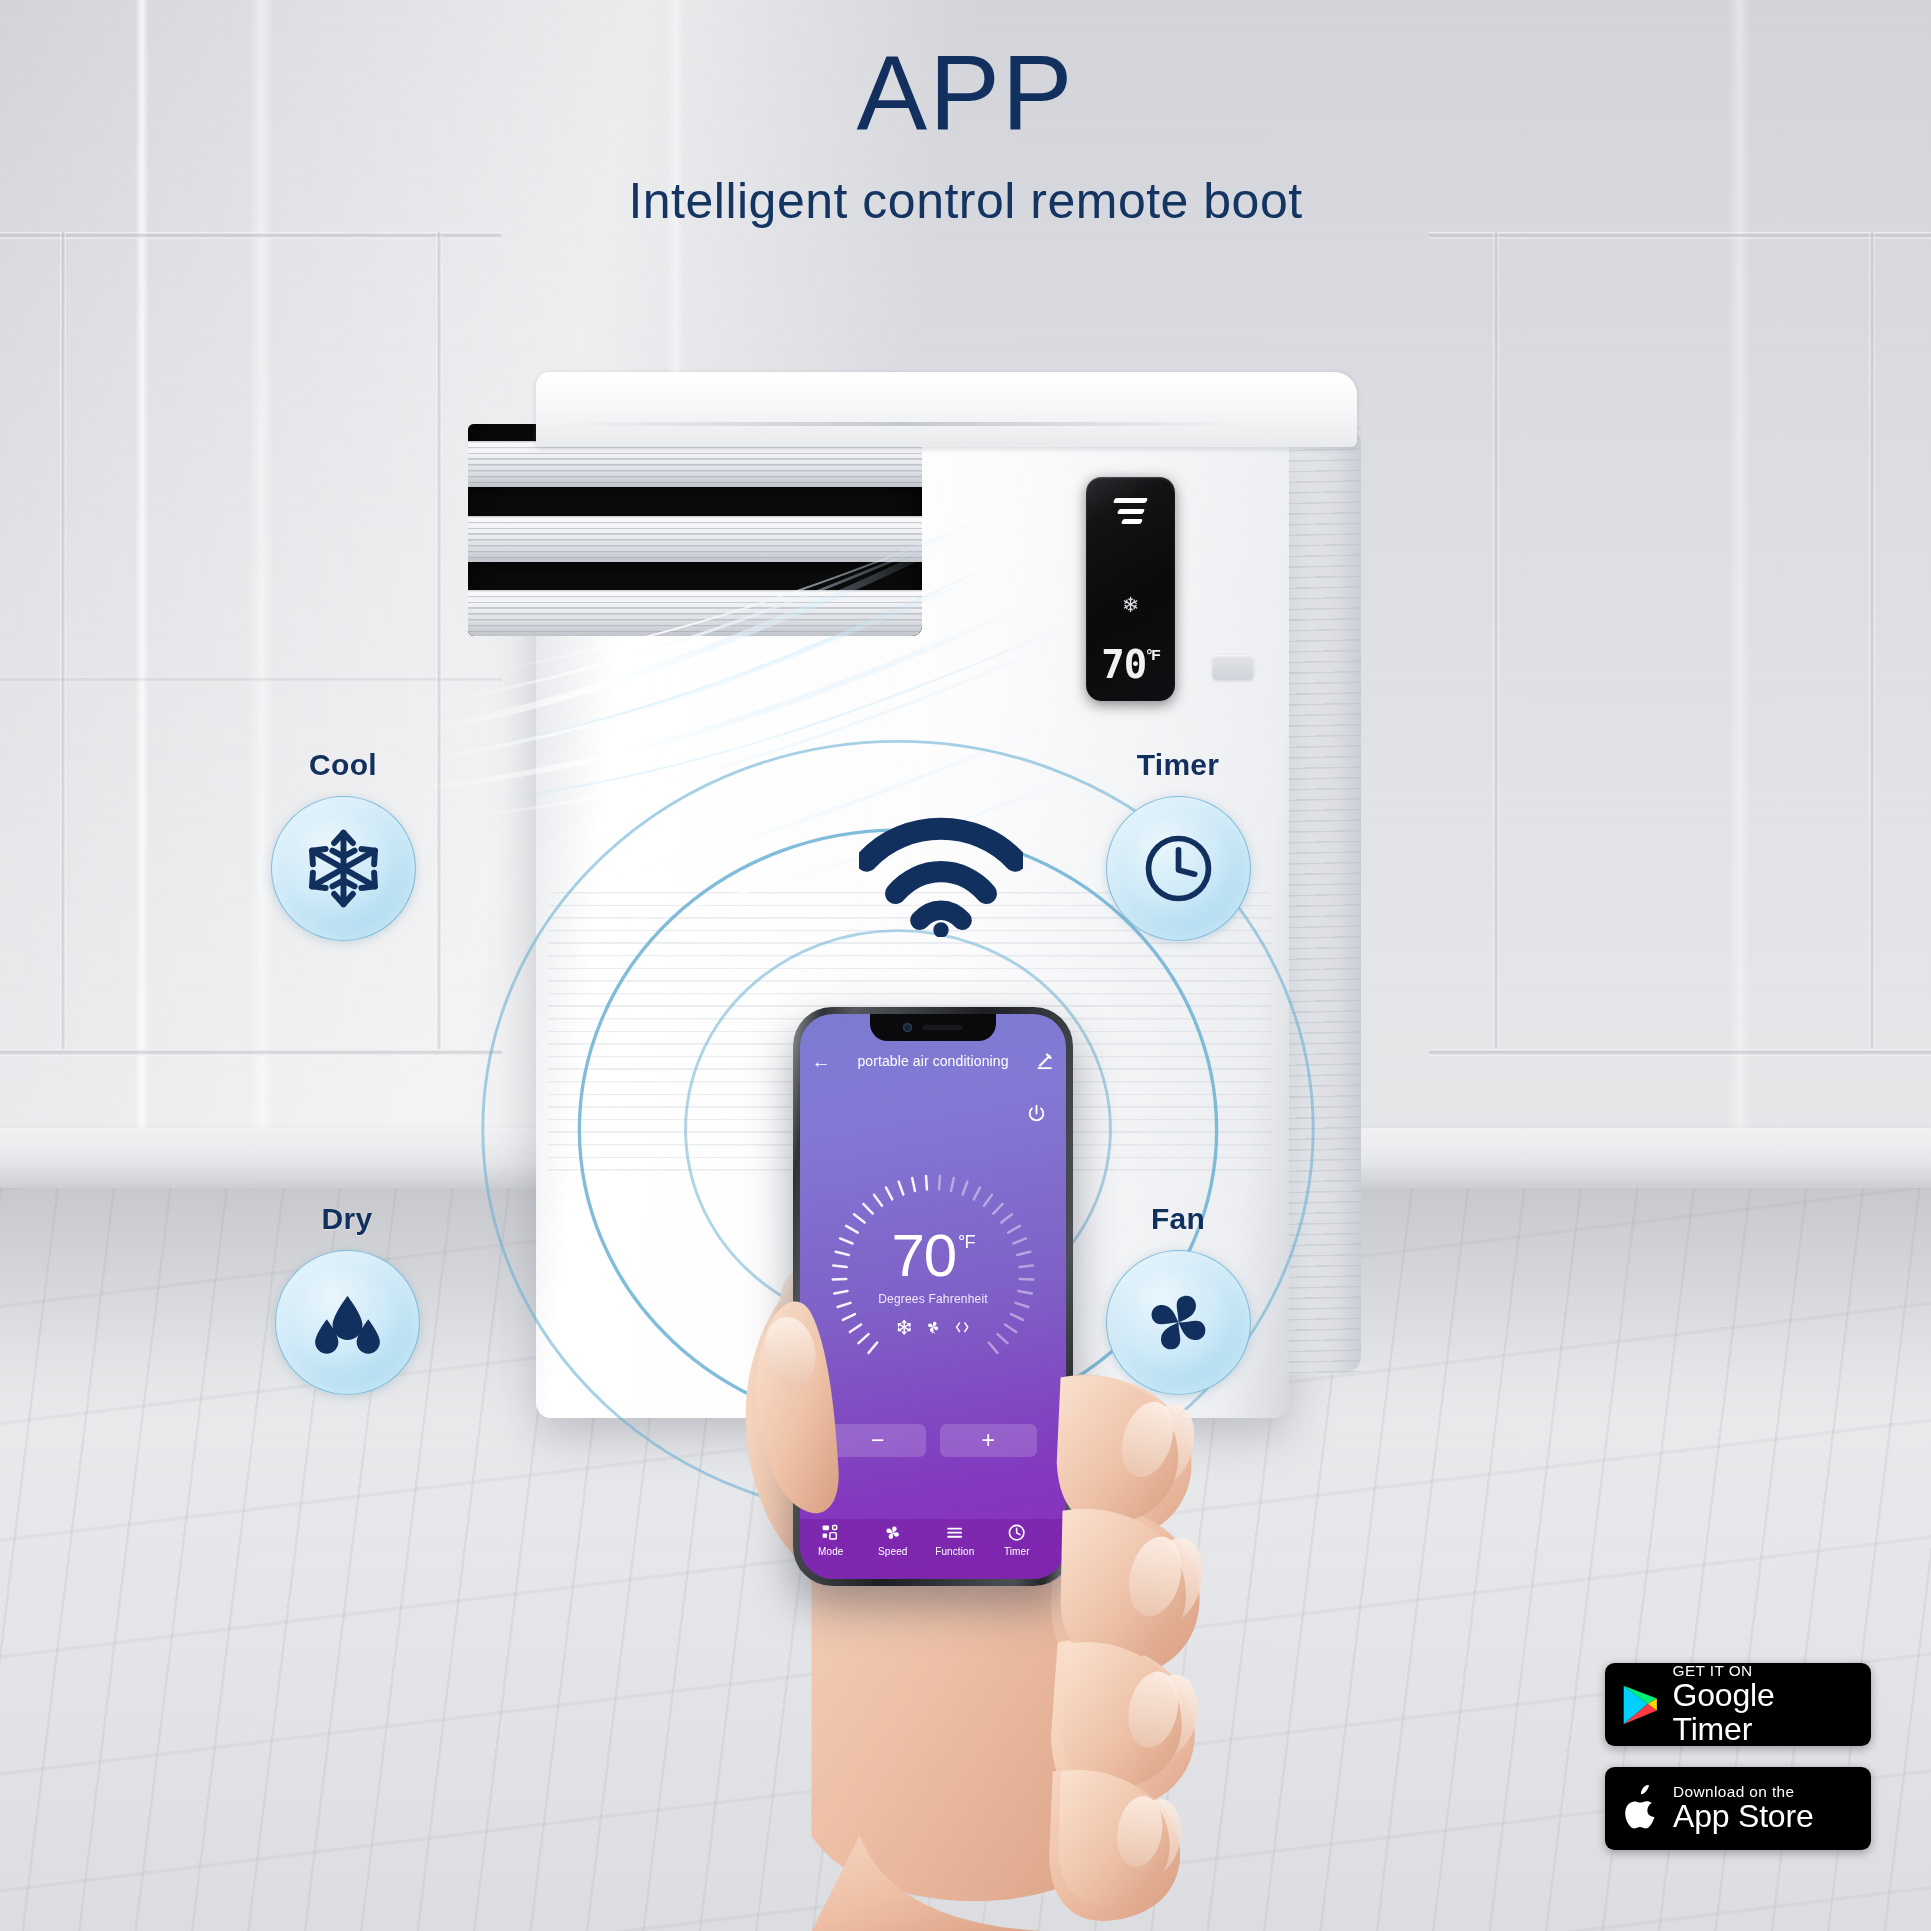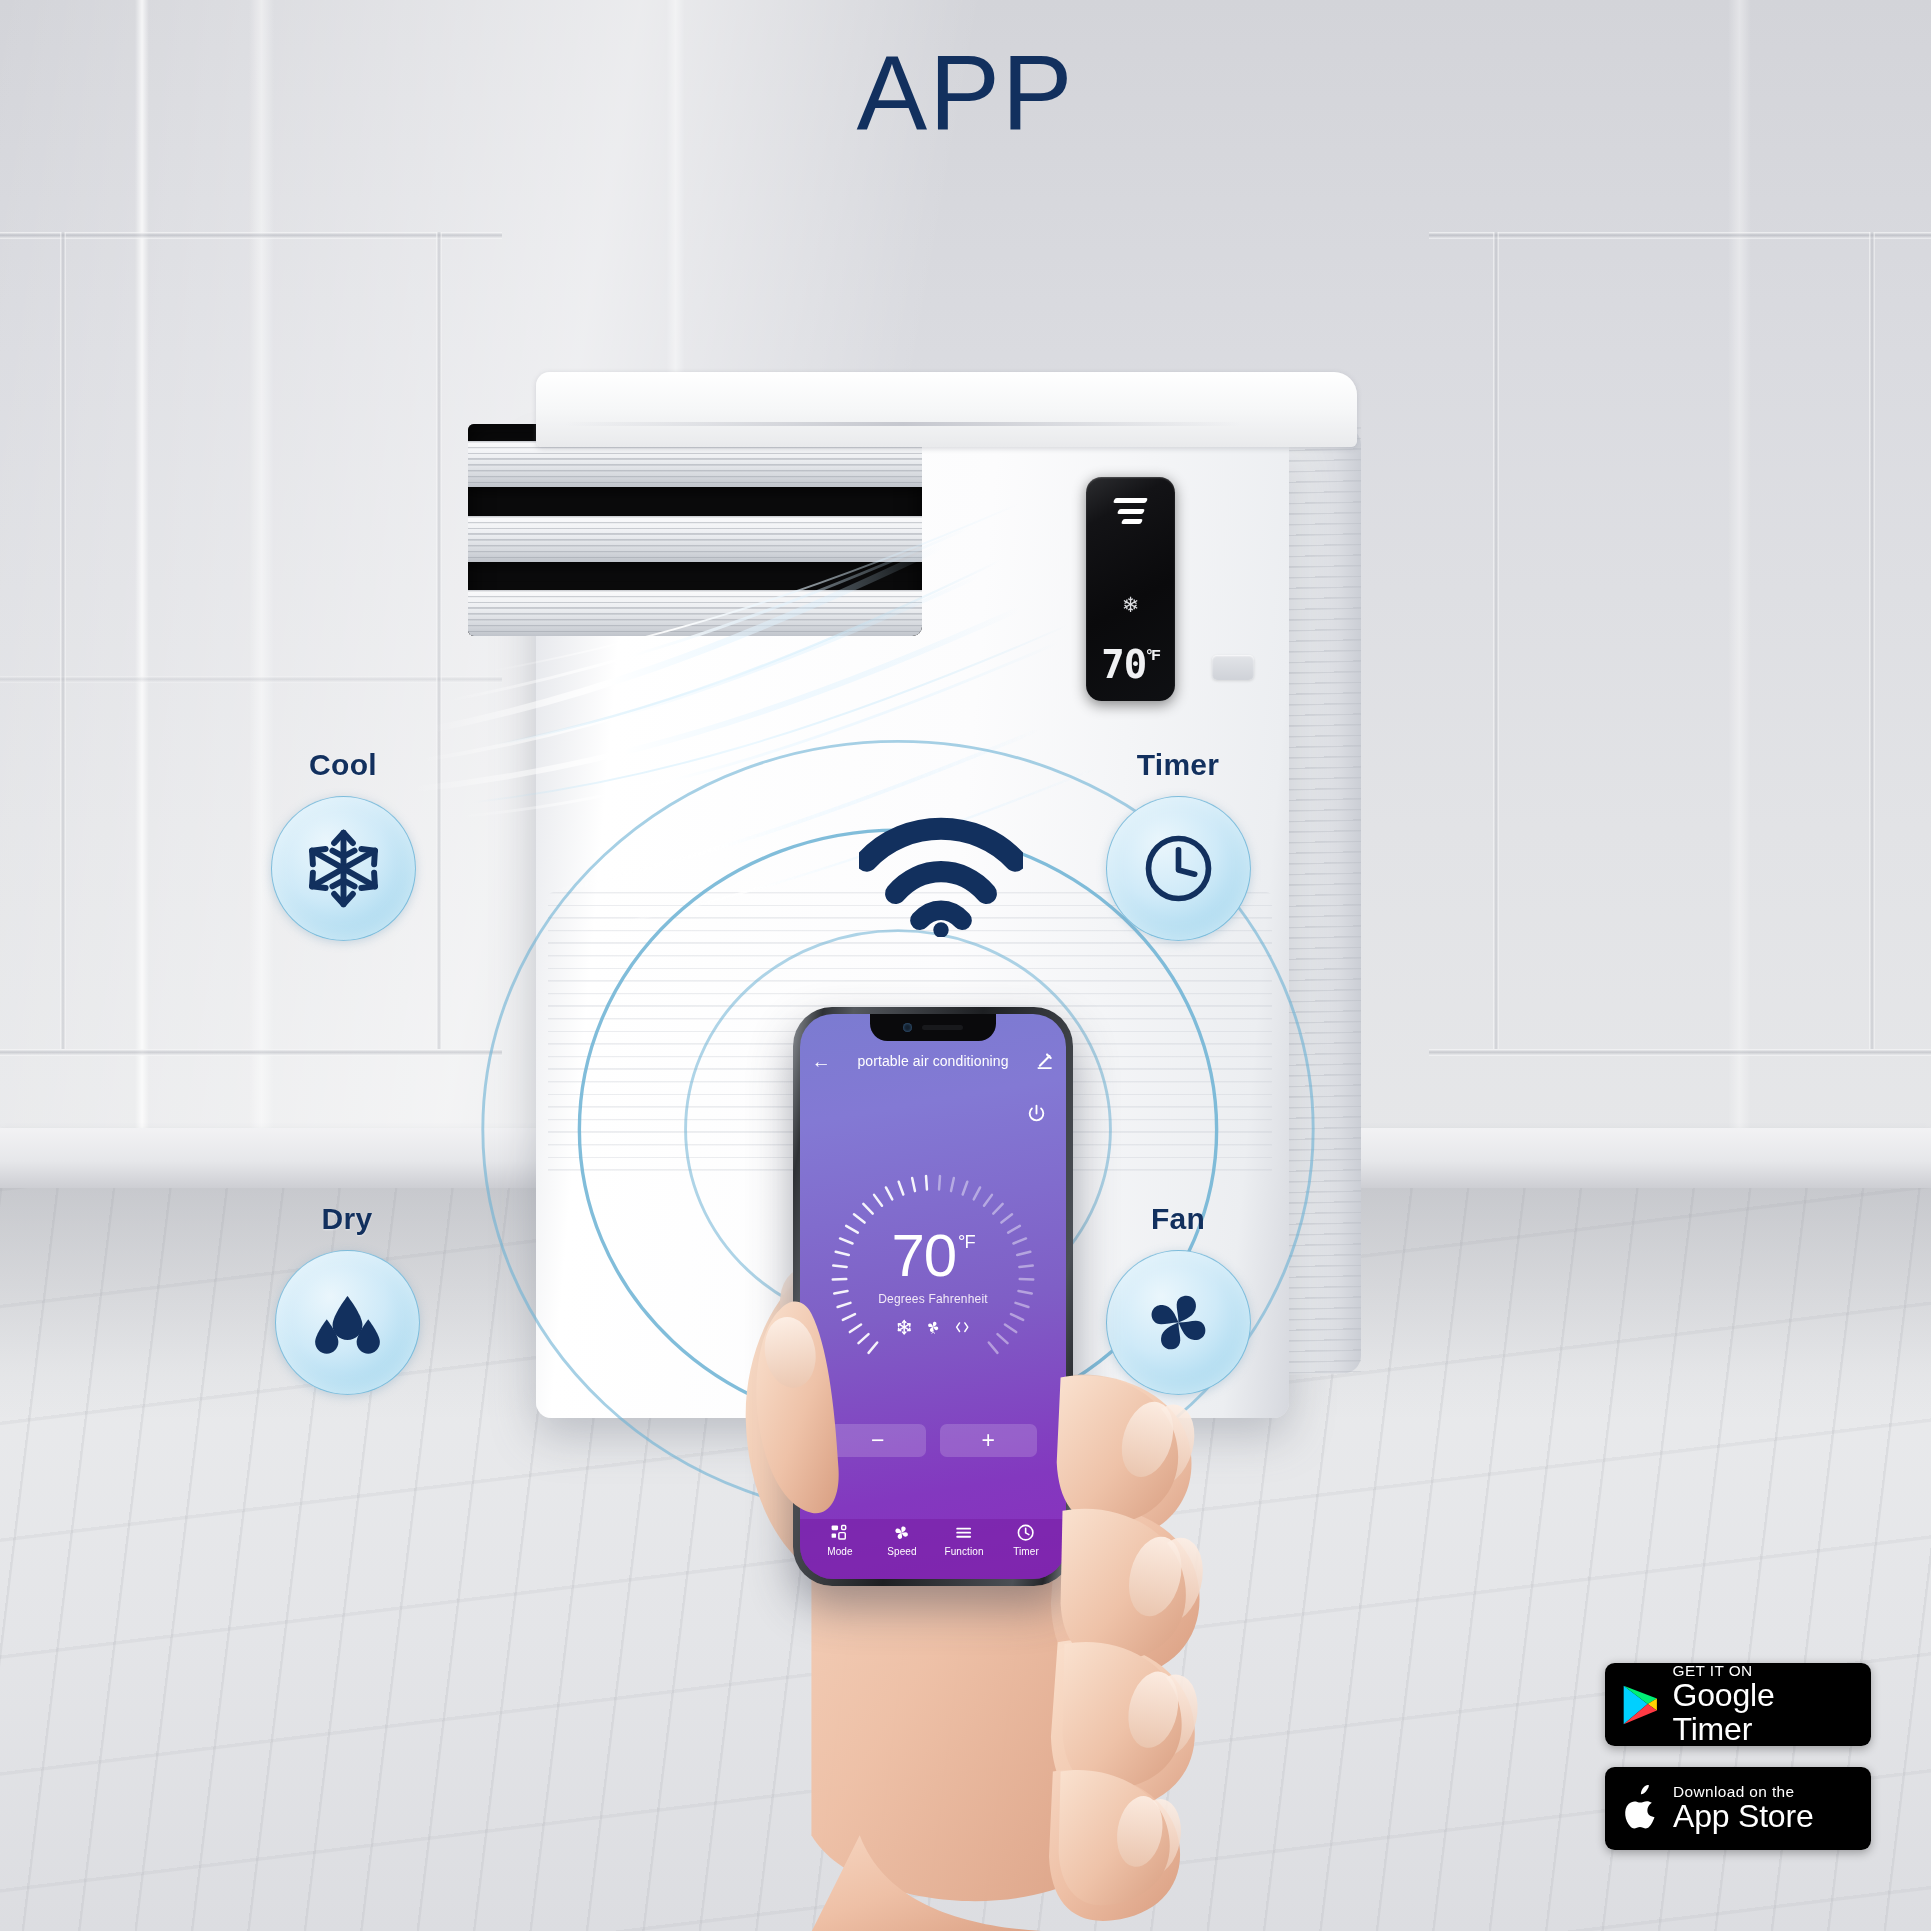--- a/index.html
+++ b/index.html
@@ -219,21 +219,21 @@
   .step-row {
     position:absolute; left:0; right:0; top:410px; display:flex; gap:13.5px; justify-content:center; z-index:5;
   }
   .step-btn {
     width:97px; height:33px; border-radius:6.8px; background: rgba(255,255,255,.17);
     display:flex; align-items:center; justify-content:center; color:#fff; font-size:23px; font-weight:300; line-height:1;
   }
   .tabbar {
     position:absolute; left:0; right:0; bottom:0; height:60px; z-index:5;
     background: rgba(118,30,162,.55);
-    display:flex; align-items:center; justify-content:center; padding-bottom:19px;
+    display:flex; align-items:center; justify-content:flex-start; padding-bottom:19px;
   }
   .tab { display:flex; flex-direction:column; align-items:center; gap:3.9px; color:#fff; width:62px; }
   .tab-label { font-size:10px; letter-spacing:0.1px; }
 
   
   .badges { position:absolute; right:60px; top:1663px; z-index:30; display:flex; flex-direction:column; gap:21px; }
   .badge {
     width: 266px; height: 83px; background:#000; border-radius: 9.7px;
     display:flex; align-items:center; gap:11.6px; padding: 0 15.4px;
     box-shadow: 0 2.9px 9.7px rgba(0,0,0,.3);
@@ -264,20 +264,21 @@
     <div class="panel-vline" style="left:1493px; top:232px; height:817px;"></div>
     <div class="panel-vline" style="left:1869px; top:232px; height:817px;"></div>
   </div>
   <div class="baseboard"></div>
   <div class="floor"></div>
   <div class="floor-shade"></div>
 </div>
 
 <div class="heading-wrap">
   <div class="app-title">APP</div>
+  <div class="app-sub">Intelligent  control  remote boot</div>
 </div>
 
 <div class="ac-unit">
   <div class="ac-side">
       <div class="ribs"></div>
     </div>
   <div class="ac-body">
     <div class="ac-lower-ribs"></div>
 
     <div class="ac-vent">

